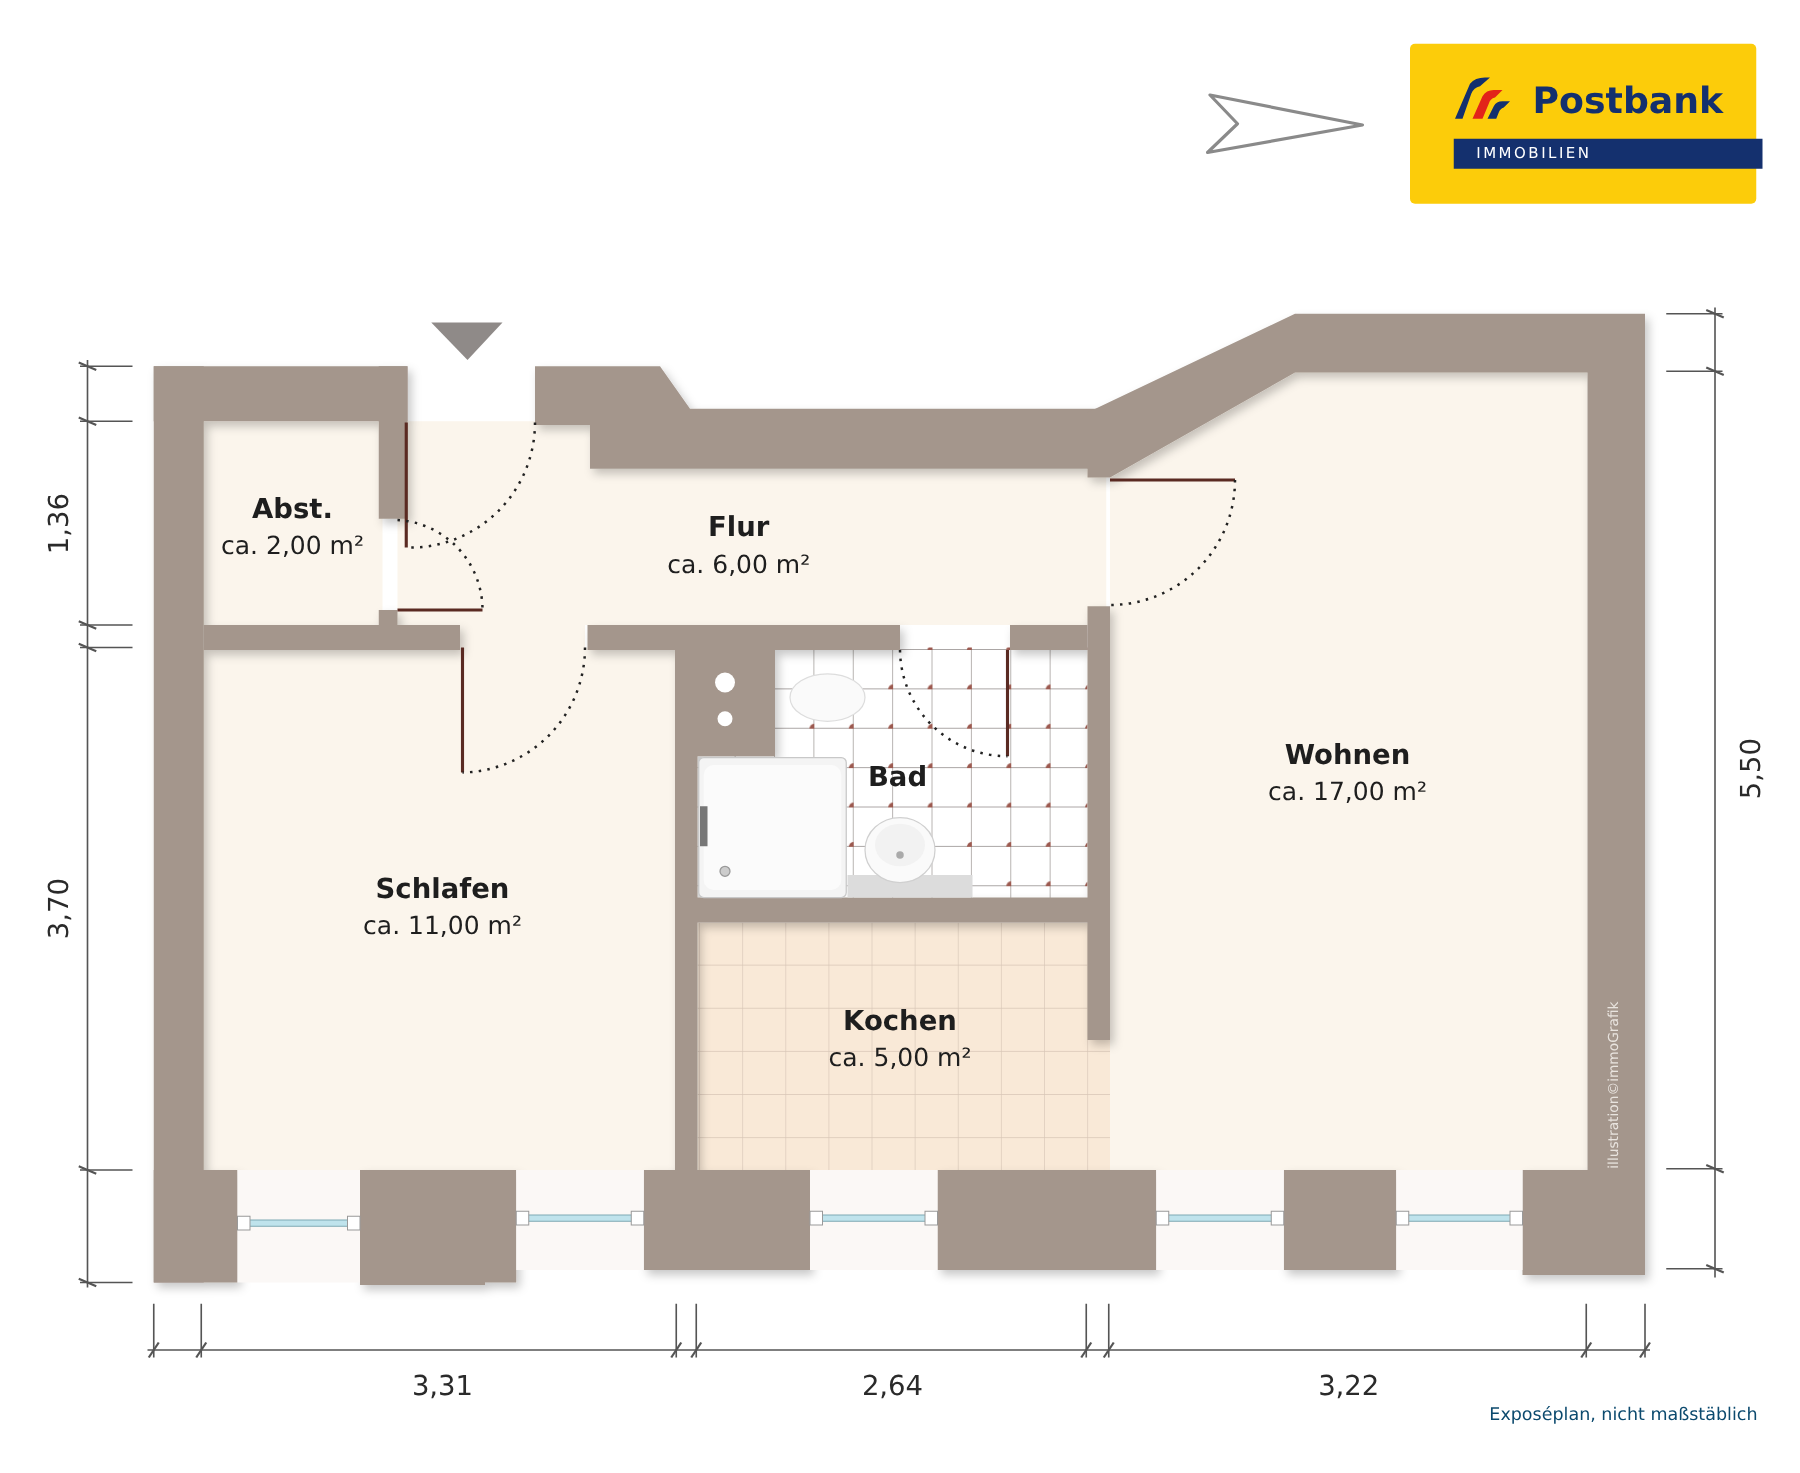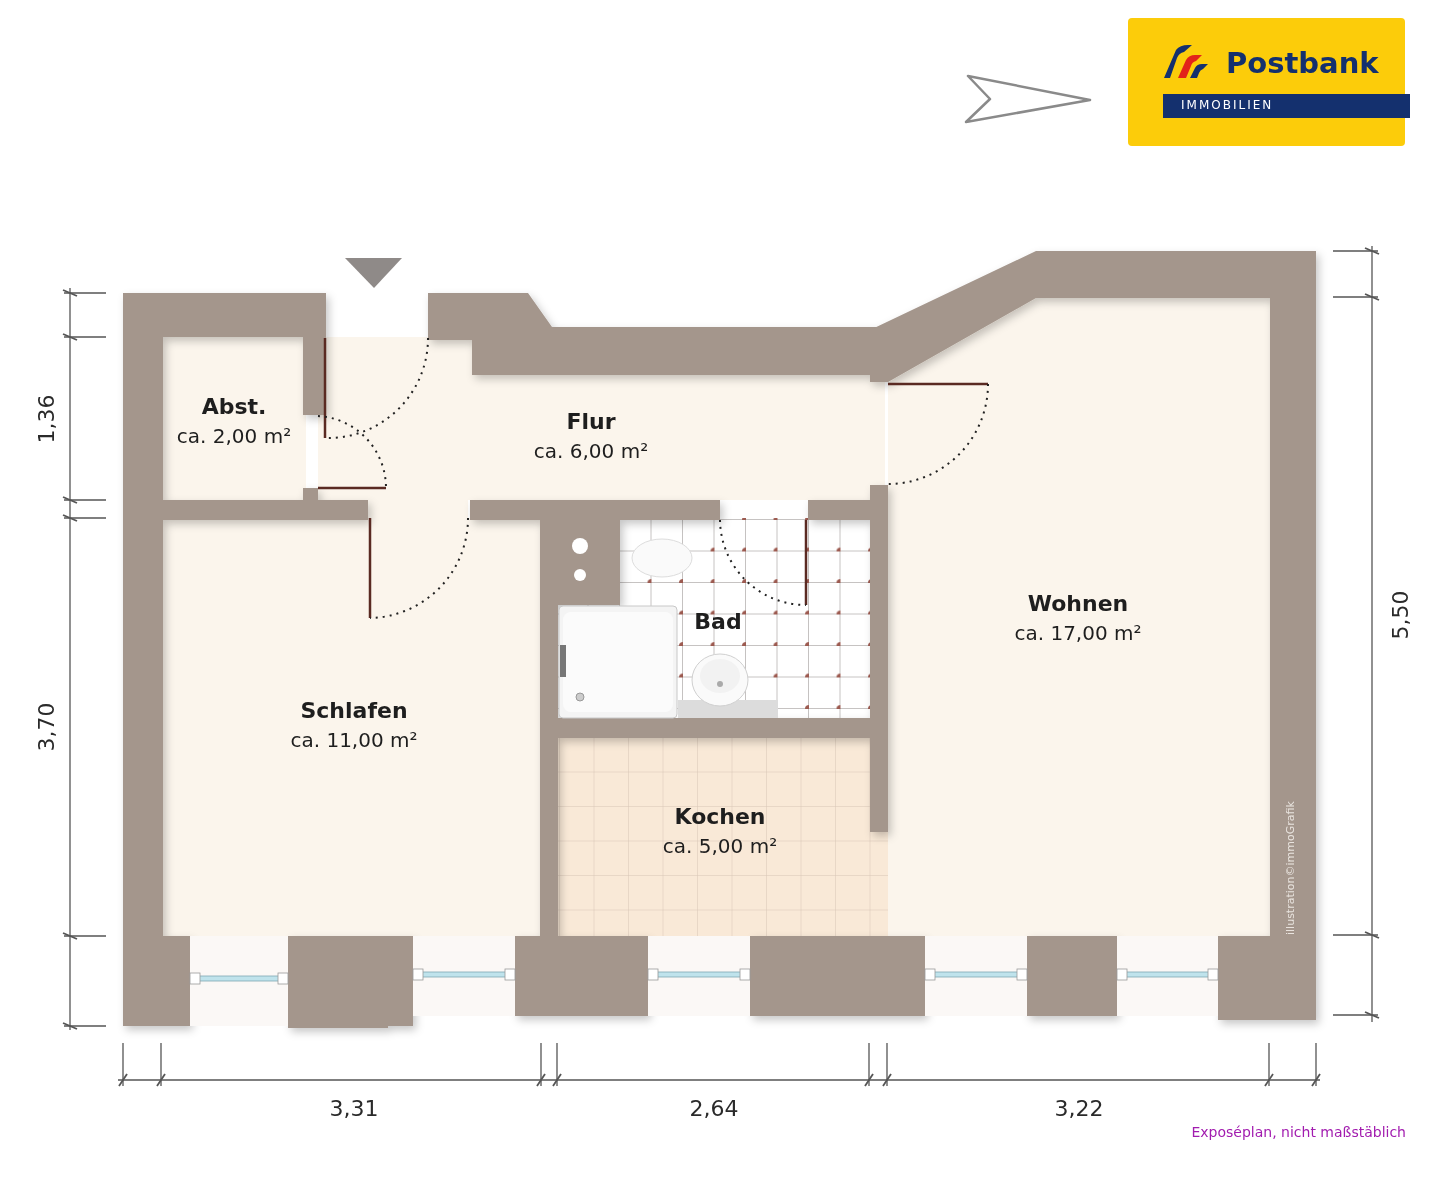--- a/index.html
+++ b/index.html
@@ -1,26 +1,26 @@
 <!DOCTYPE html>
 <html><head>
 <meta charset="utf-8">
 <style>
   html, body { margin:0; padding:0; background:#ffffff; }
   body { width:1440px; height:1178px; position:relative; overflow:hidden; font-family:"DejaVu Sans", sans-serif; }
   svg { position:absolute; left:0; top:0; }
   .lbl-name { font-family:"DejaVu Sans", sans-serif; font-size:22px; font-weight:bold; fill:#1e1e1e; }
   .lbl-area { font-family:"DejaVu Sans", sans-serif; font-size:20px; fill:#1e1e1e; }
   .dim { font-family:"DejaVu Sans", sans-serif; font-size:22px; fill:#2a2a2a; }
-  .logo { position:absolute; left:1128px; top:18px; width:277px; height:128px; background:#fccc0a; border-radius:4px; }
+  .logo { position:absolute; left:1128px; top:35px; width:277px; height:128px; background:#fccc0a; border-radius:4px; }
   .logo-word { position:absolute; left:98px; top:28px; font-family:"DejaVu Sans", sans-serif; font-weight:bold; font-size:29px; color:#14306e; letter-spacing:0px; }
   .logo-bar { position:absolute; left:35px; top:76px; width:207px; height:24px; background:#14306e;padding-left:40px; }
   .logo-sub { position:absolute; left:18px; top:4px; font-family:"DejaVu Sans", sans-serif; font-size:12px; color:#ffffff; letter-spacing:2px; }
   .logo-mark { position:absolute; left:34px; top:26px; }
-  .footnote { position:absolute; right:34px; top:1124px; font-family:"DejaVu Sans", sans-serif; font-size:14px; color:#a21caf;padding-left:16px; }
+  .footnote { position:absolute; right:34px; top:1124px; font-family:"DejaVu Sans", sans-serif; font-size:14px; color:#0c4a6e;padding-left:16px; }
   .credit { position:absolute; left:1284px; top:935px; transform-origin:0 0; transform:rotate(-90deg); font-family:"DejaVu Sans", sans-serif; font-size:11px; color:#e9e4df; white-space:nowrap; }
 </style>
 </head>
 <body>
 
 <svg width="1440" height="1178" viewBox="0 0 1440 1178">
   <defs>
     <filter id="sh" x="-5%" y="-5%" width="110%" height="110%">
       <feDropShadow dx="3" dy="4" stdDeviation="4" flood-color="#000" flood-opacity="0.22"></feDropShadow>
     </filter>

